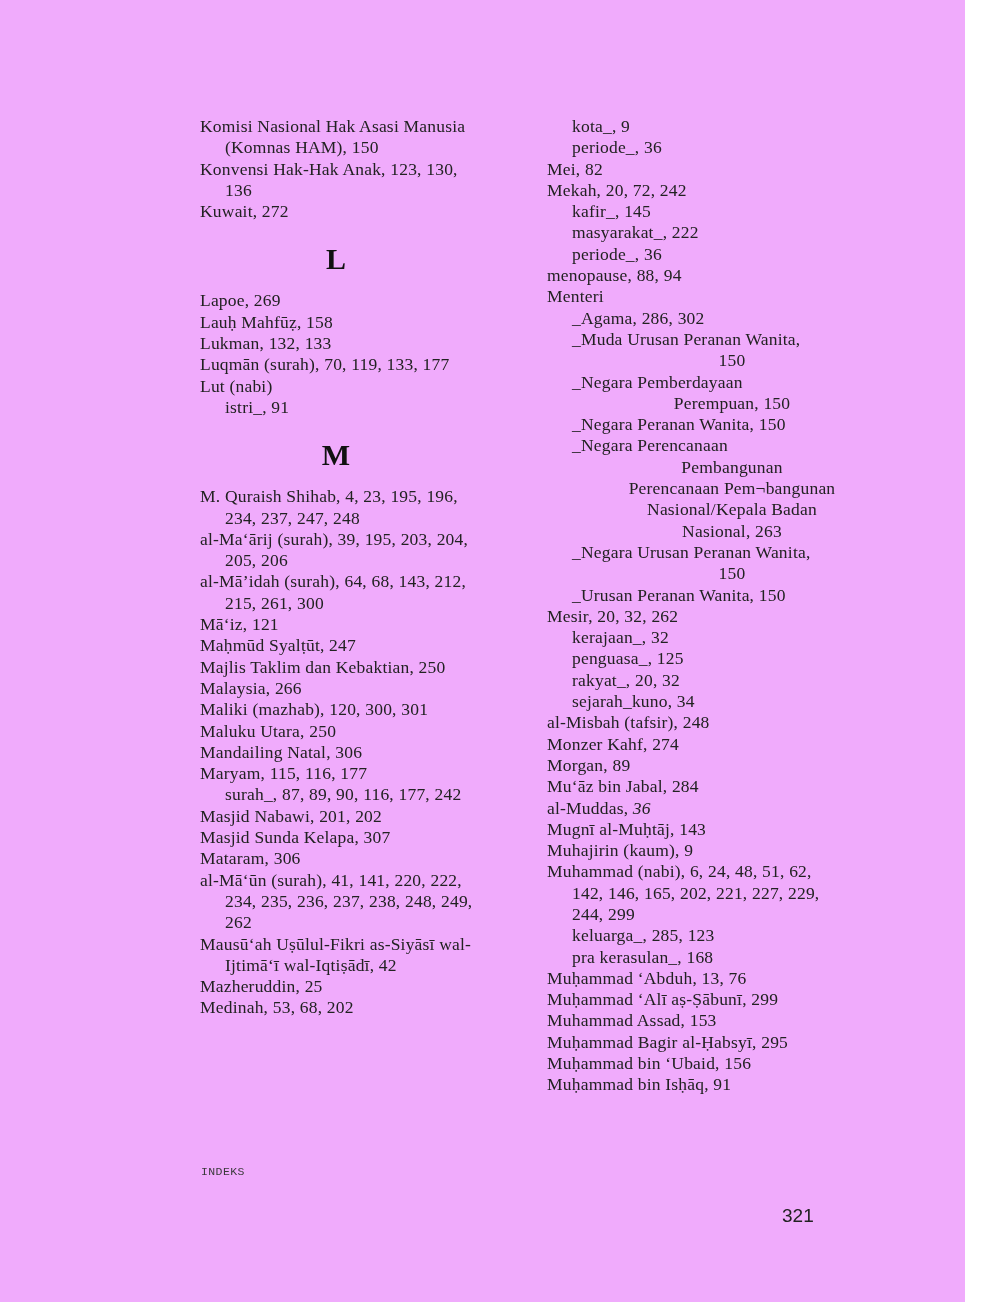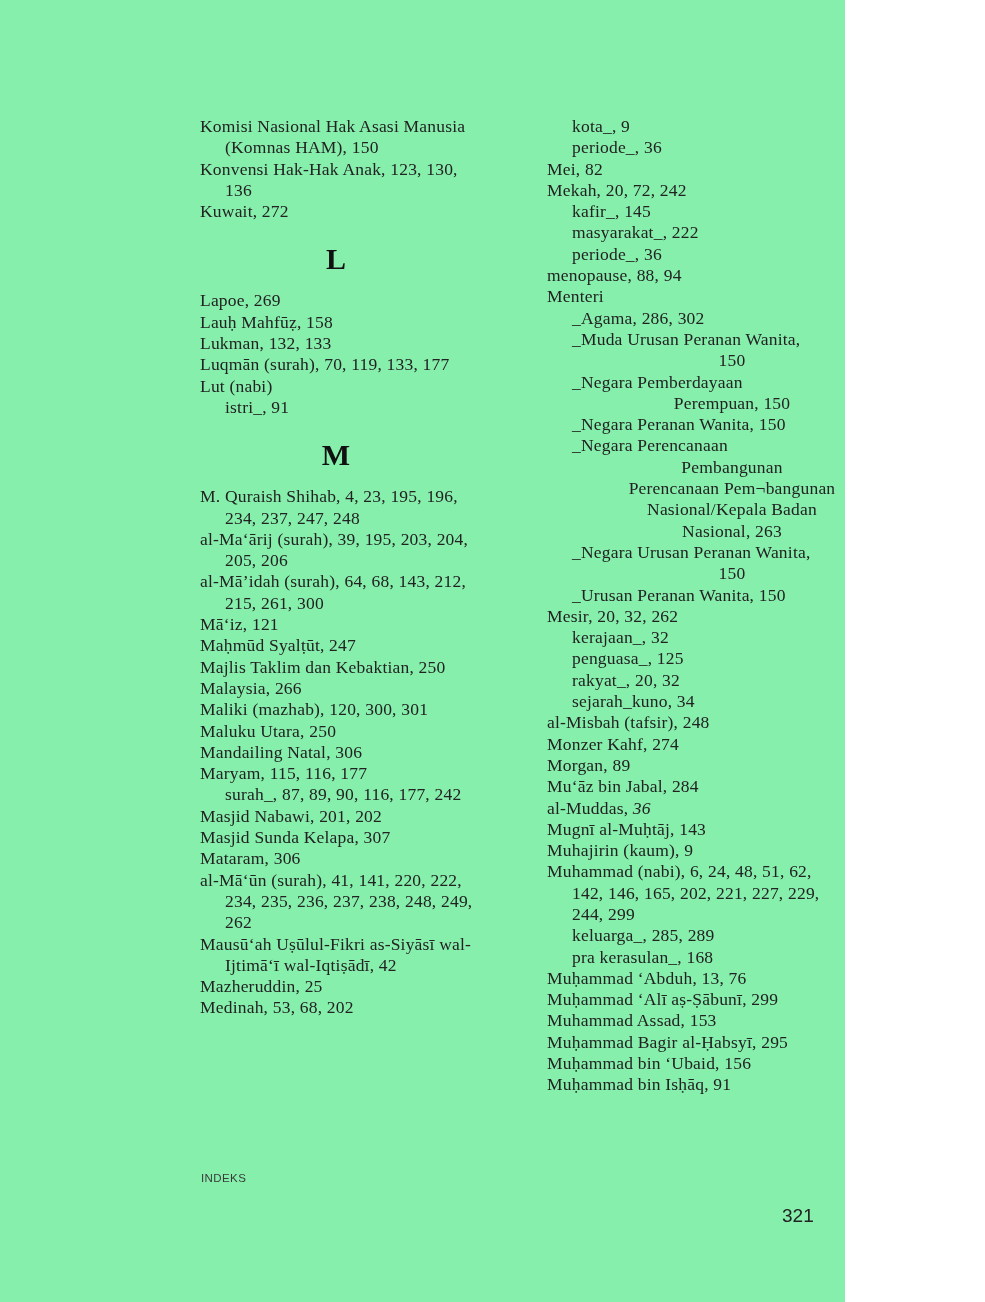--- a/index.html
+++ b/index.html
@@ -2,23 +2,23 @@
 <html><head>
 <meta charset="utf-8">
 <style>
   html, body {
     margin: 0;
     padding: 0;
     background: #ffffff;
   }
   .page {
     position: relative;
-    width: 845px;
+    width: 965px;
     height: 1302px;
-    background: #86efac;
+    background: #f0abfc;
     overflow: hidden;
     font-family: "Liberation Serif", serif;
     color: #222222;
   }
   .col {
     position: absolute;
     top: 116px;
   }
   #col-left  { left: 200px; width: 300px; }
   #col-right { left: 547px; width: 320px; }
@@ -38,25 +38,24 @@
     font-size: 30px;
     font-weight: 700;
     line-height: 32px;
     margin: 21px 0 15px 0;
     color: #111111;
   }
   .footer-label {
     position: absolute;
     left: 201px;
     top: 1165px;
-    font-family: Liberation Sans, sans-serif;
+    font-family: Liberation Mono, monospace;
     font-size: 11.5px;
     letter-spacing: 0.4px;
     color: #3a3a3a;
-    margin-top: 7px;
   }
   .page-number {
     position: absolute;
     left: 782px;
     top: 1164px;
     font-family: "Liberation Sans", sans-serif;
     font-size: 19px;
     color: #222222;
     margin-top: 41px;
   }
@@ -216,21 +215,21 @@
       <div class="entry">
         <div class="line"><span>Mugnī al-Muḥtāj, 143</span></div>
       </div>
       <div class="entry">
         <div class="line"><span>Muhajirin (kaum), 9</span></div>
       </div>
       <div class="entry">
         <div class="line"><span>Muhammad (nabi), 6, 24, 48, 51, 62,</span></div>
         <div class="line ind1"><span>142, 146, 165, 202, 221, 227, 229,</span></div>
         <div class="line ind1"><span>244, 299</span></div>
-        <div class="line ind1"><span>keluarga_, 285, 289</span></div>
+        <div class="line ind1"><span>keluarga_, 285, 123</span></div>
         <div class="line ind1"><span>pra kerasulan_, 168</span></div>
       </div>
       <div class="entry">
         <div class="line"><span>Muḥammad ‘Abduh, 13, 76</span></div>
       </div>
       <div class="entry">
         <div class="line"><span>Muḥammad ‘Alī aṣ-Ṣābunī, 299</span></div>
       </div>
       <div class="entry">
         <div class="line"><span>Muhammad Assad, 153</span></div>

